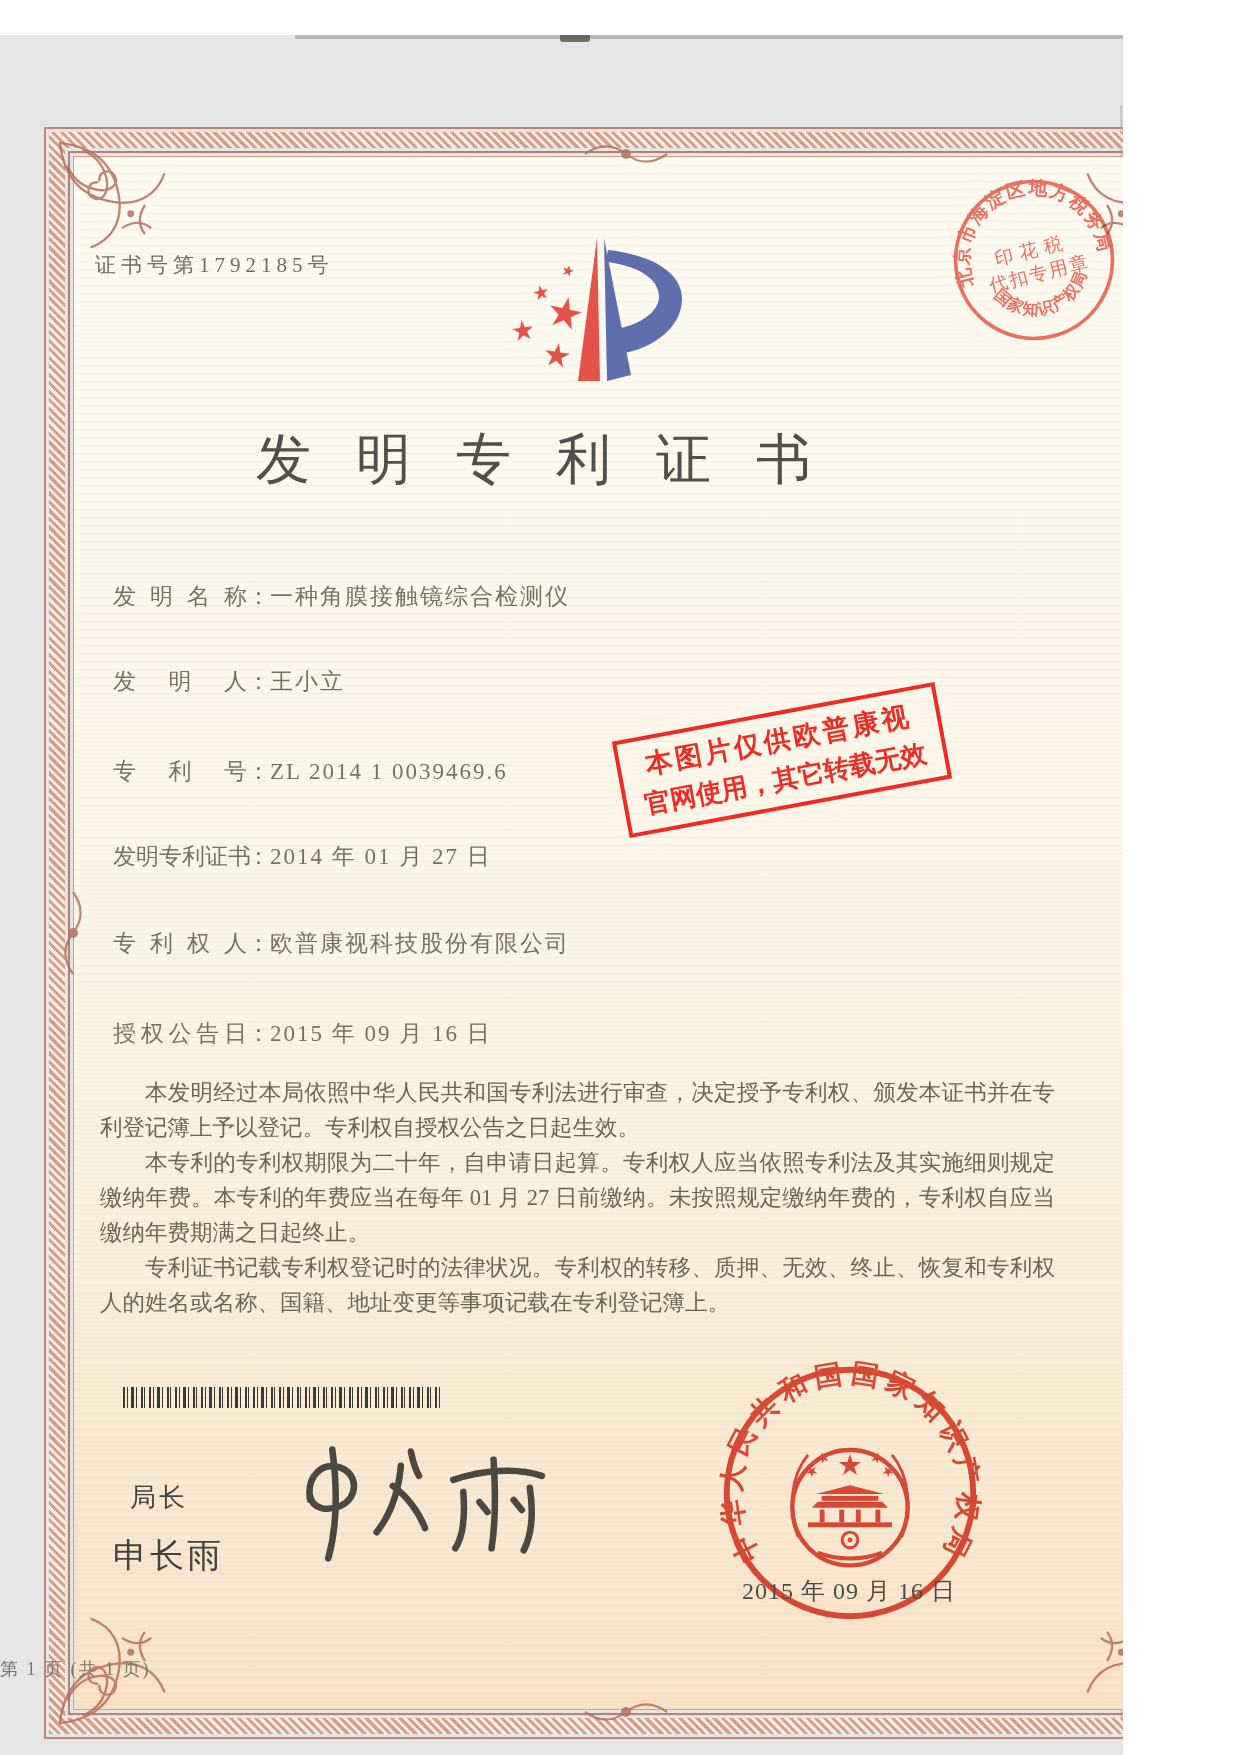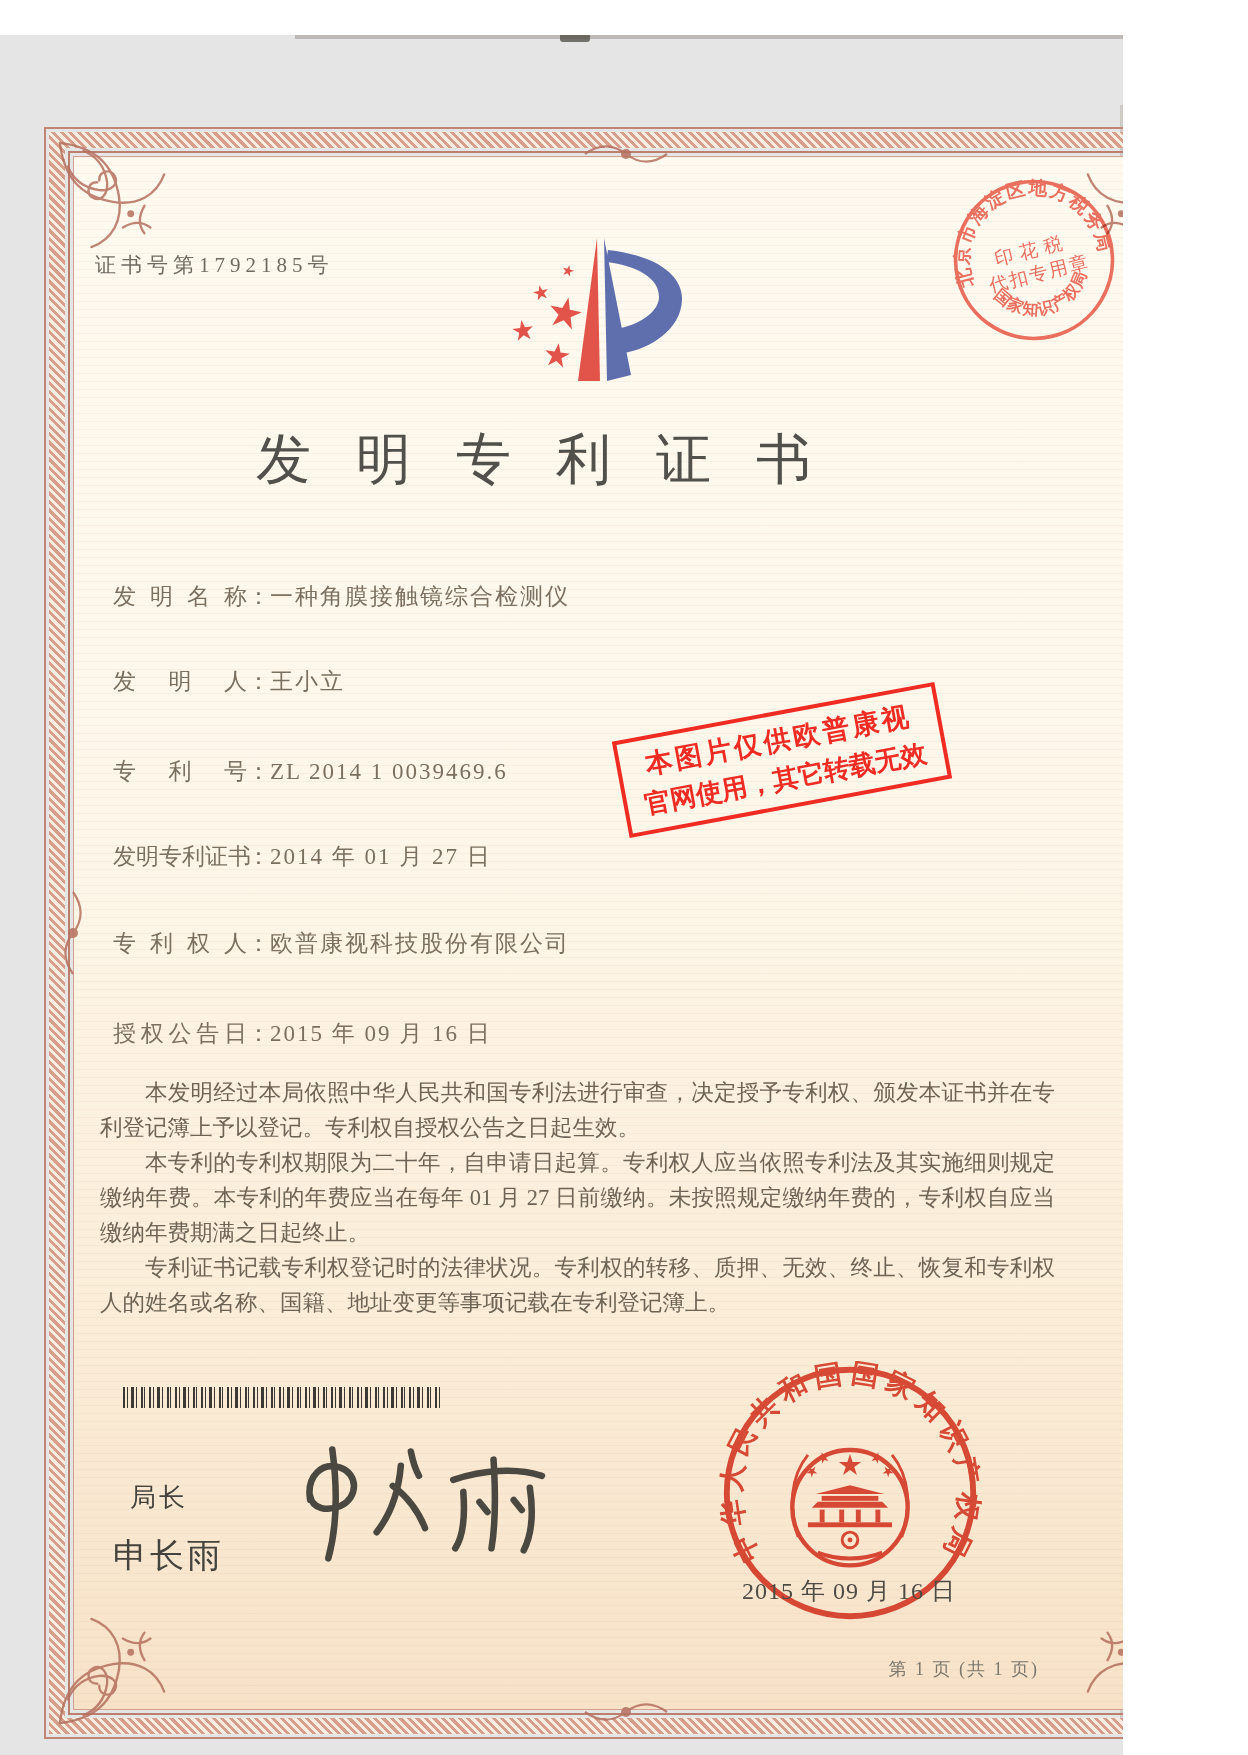--- a/index.html
+++ b/index.html
@@ -68,21 +68,21 @@
       #23211e 21px 22px, transparent 22px 26px);}
 
   .sig-title{position:absolute;left:130px;top:1445px;font-family:"Liberation Sans","DejaVu Sans",sans-serif;
              font-size:26px;color:#44433d;letter-spacing:3px;}
   .sig-name{position:absolute;left:113px;top:1498px;font-family:"Liberation Sans","DejaVu Sans",sans-serif;
             font-size:34px;color:#44433d;letter-spacing:3px;}
   .sig-script{position:absolute;left:292px;top:1400px;width:262px;height:142px;opacity:.92;}
 
   .bigseal{position:absolute;left:718px;top:1326px;width:264px;height:264px;opacity:.92;mix-blend-mode:multiply;}
   .issuedate{position:absolute;left:742px;top:1540px;font-size:24px;color:#4e4b45;letter-spacing:1px;z-index:6;}
-  .footer{position:absolute;left:0;right:84px;top:1622px;text-align:right;font-size:18px;
+  .footer{position:absolute;left:0;right:84px;top:1622px;text-align:left;font-size:18px;
           color:#7c776d;letter-spacing:2px;}
 </style>
 </head>
 <body>
 
 <div class="stage">
   <div class="scan-top"></div>
   <div class="scan-mark"></div>
   <div class="scan-right"></div>
 

